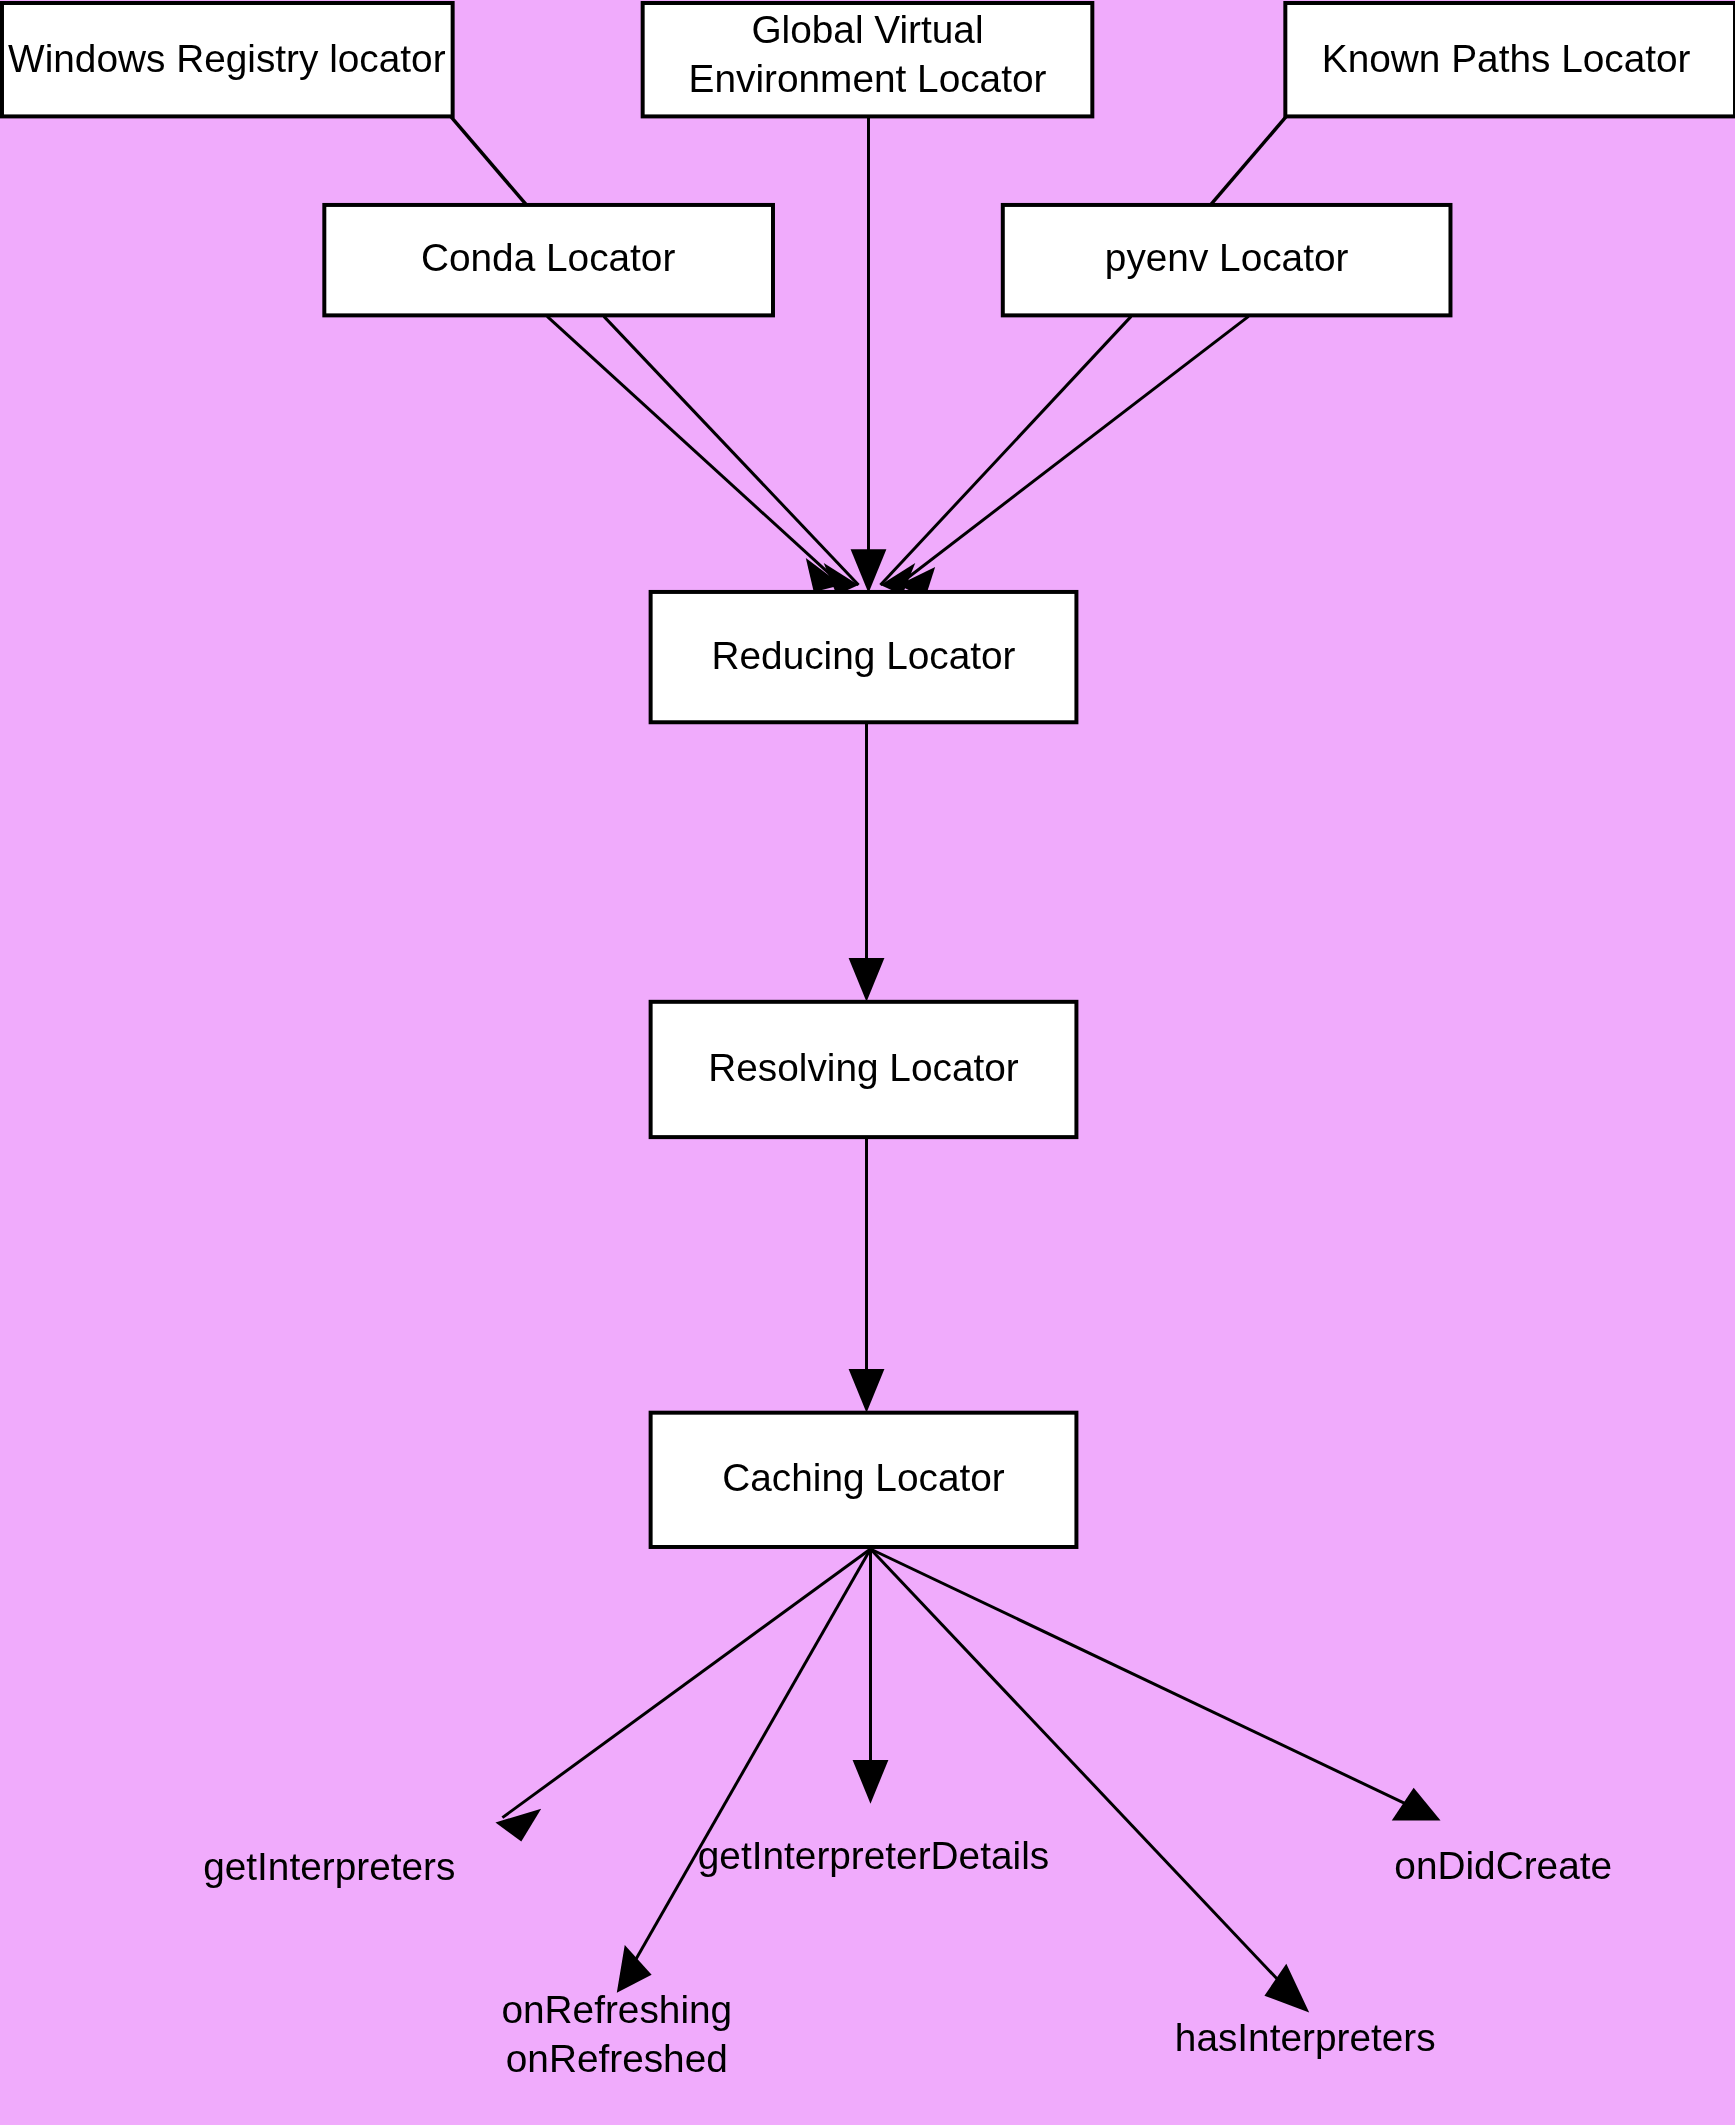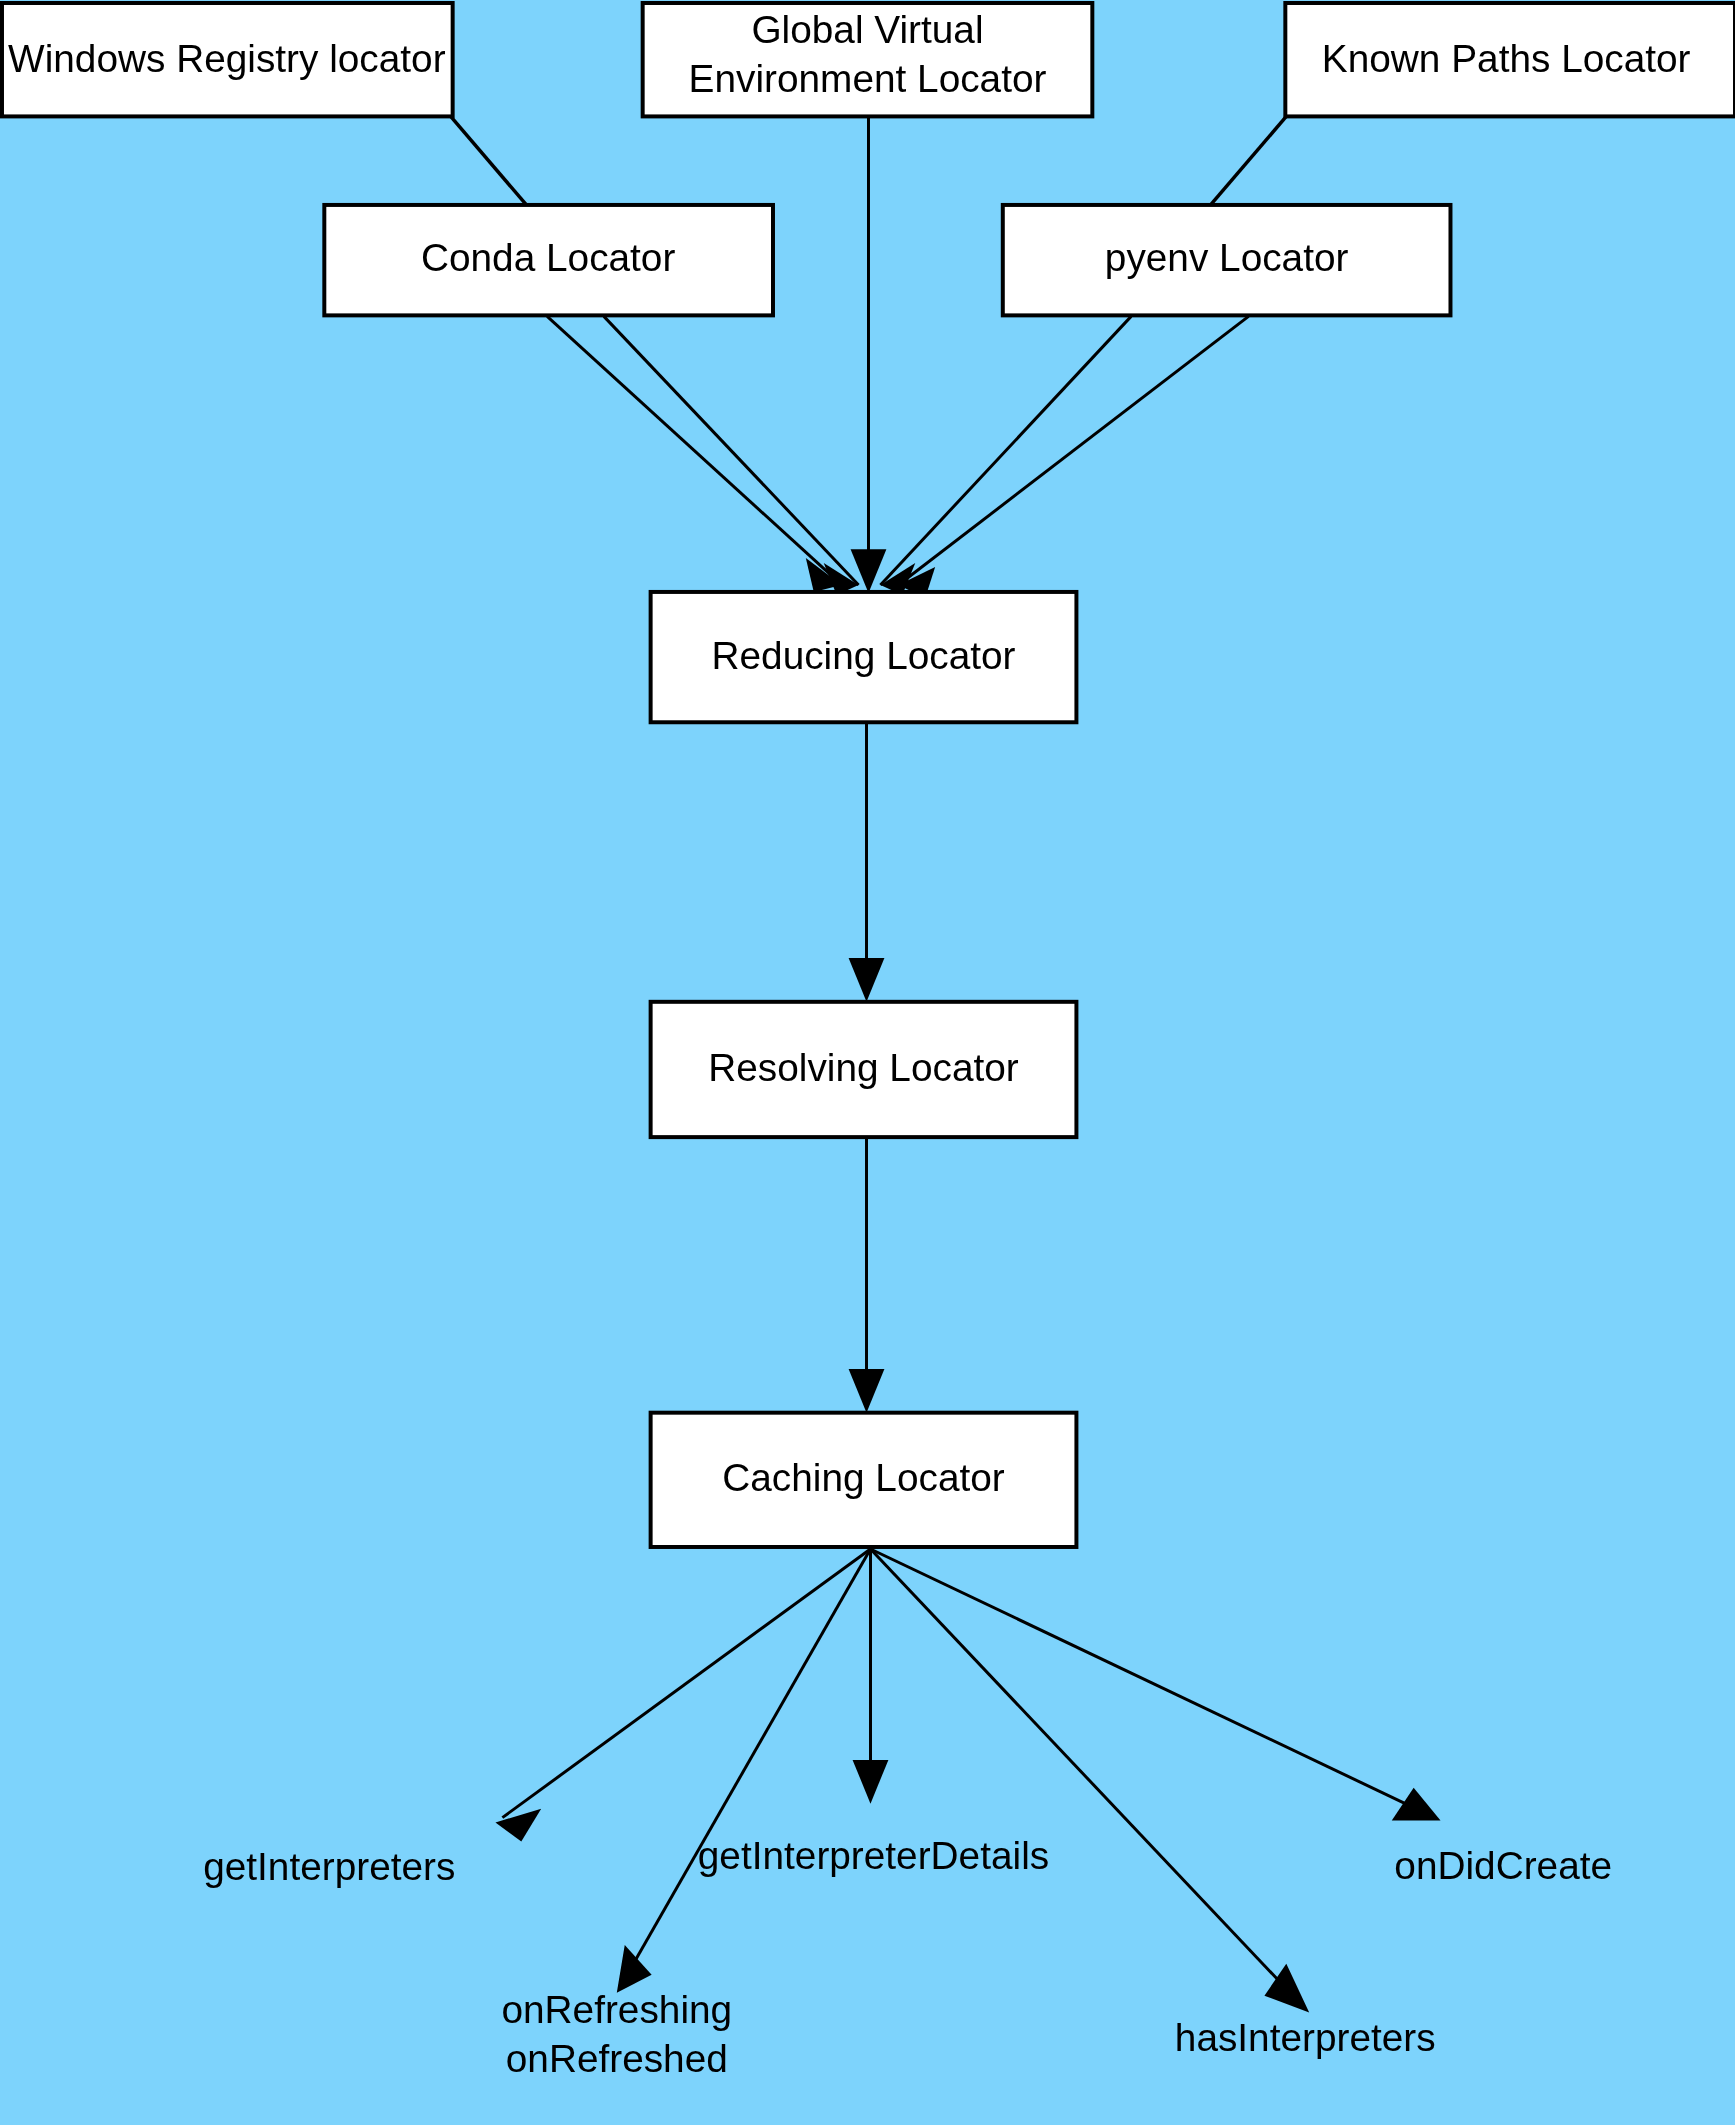--- a/index.html
+++ b/index.html
@@ -4,21 +4,21 @@
 <style>
   html, body {
     margin: 0;
     padding: 0;
     background: #ffffff;
   }
   #diagram-root {
     position: relative;
     width: 1735px;
     height: 2125px;
-    background: #7dd3fc;
+    background: #f0abfc;
     font-family: "Liberation Sans", sans-serif;
     overflow: hidden;
   }
   svg.layer {
     position: absolute;
     top: 0;
     left: 0;
     width: 1735px;
     height: 2125px;
   }

